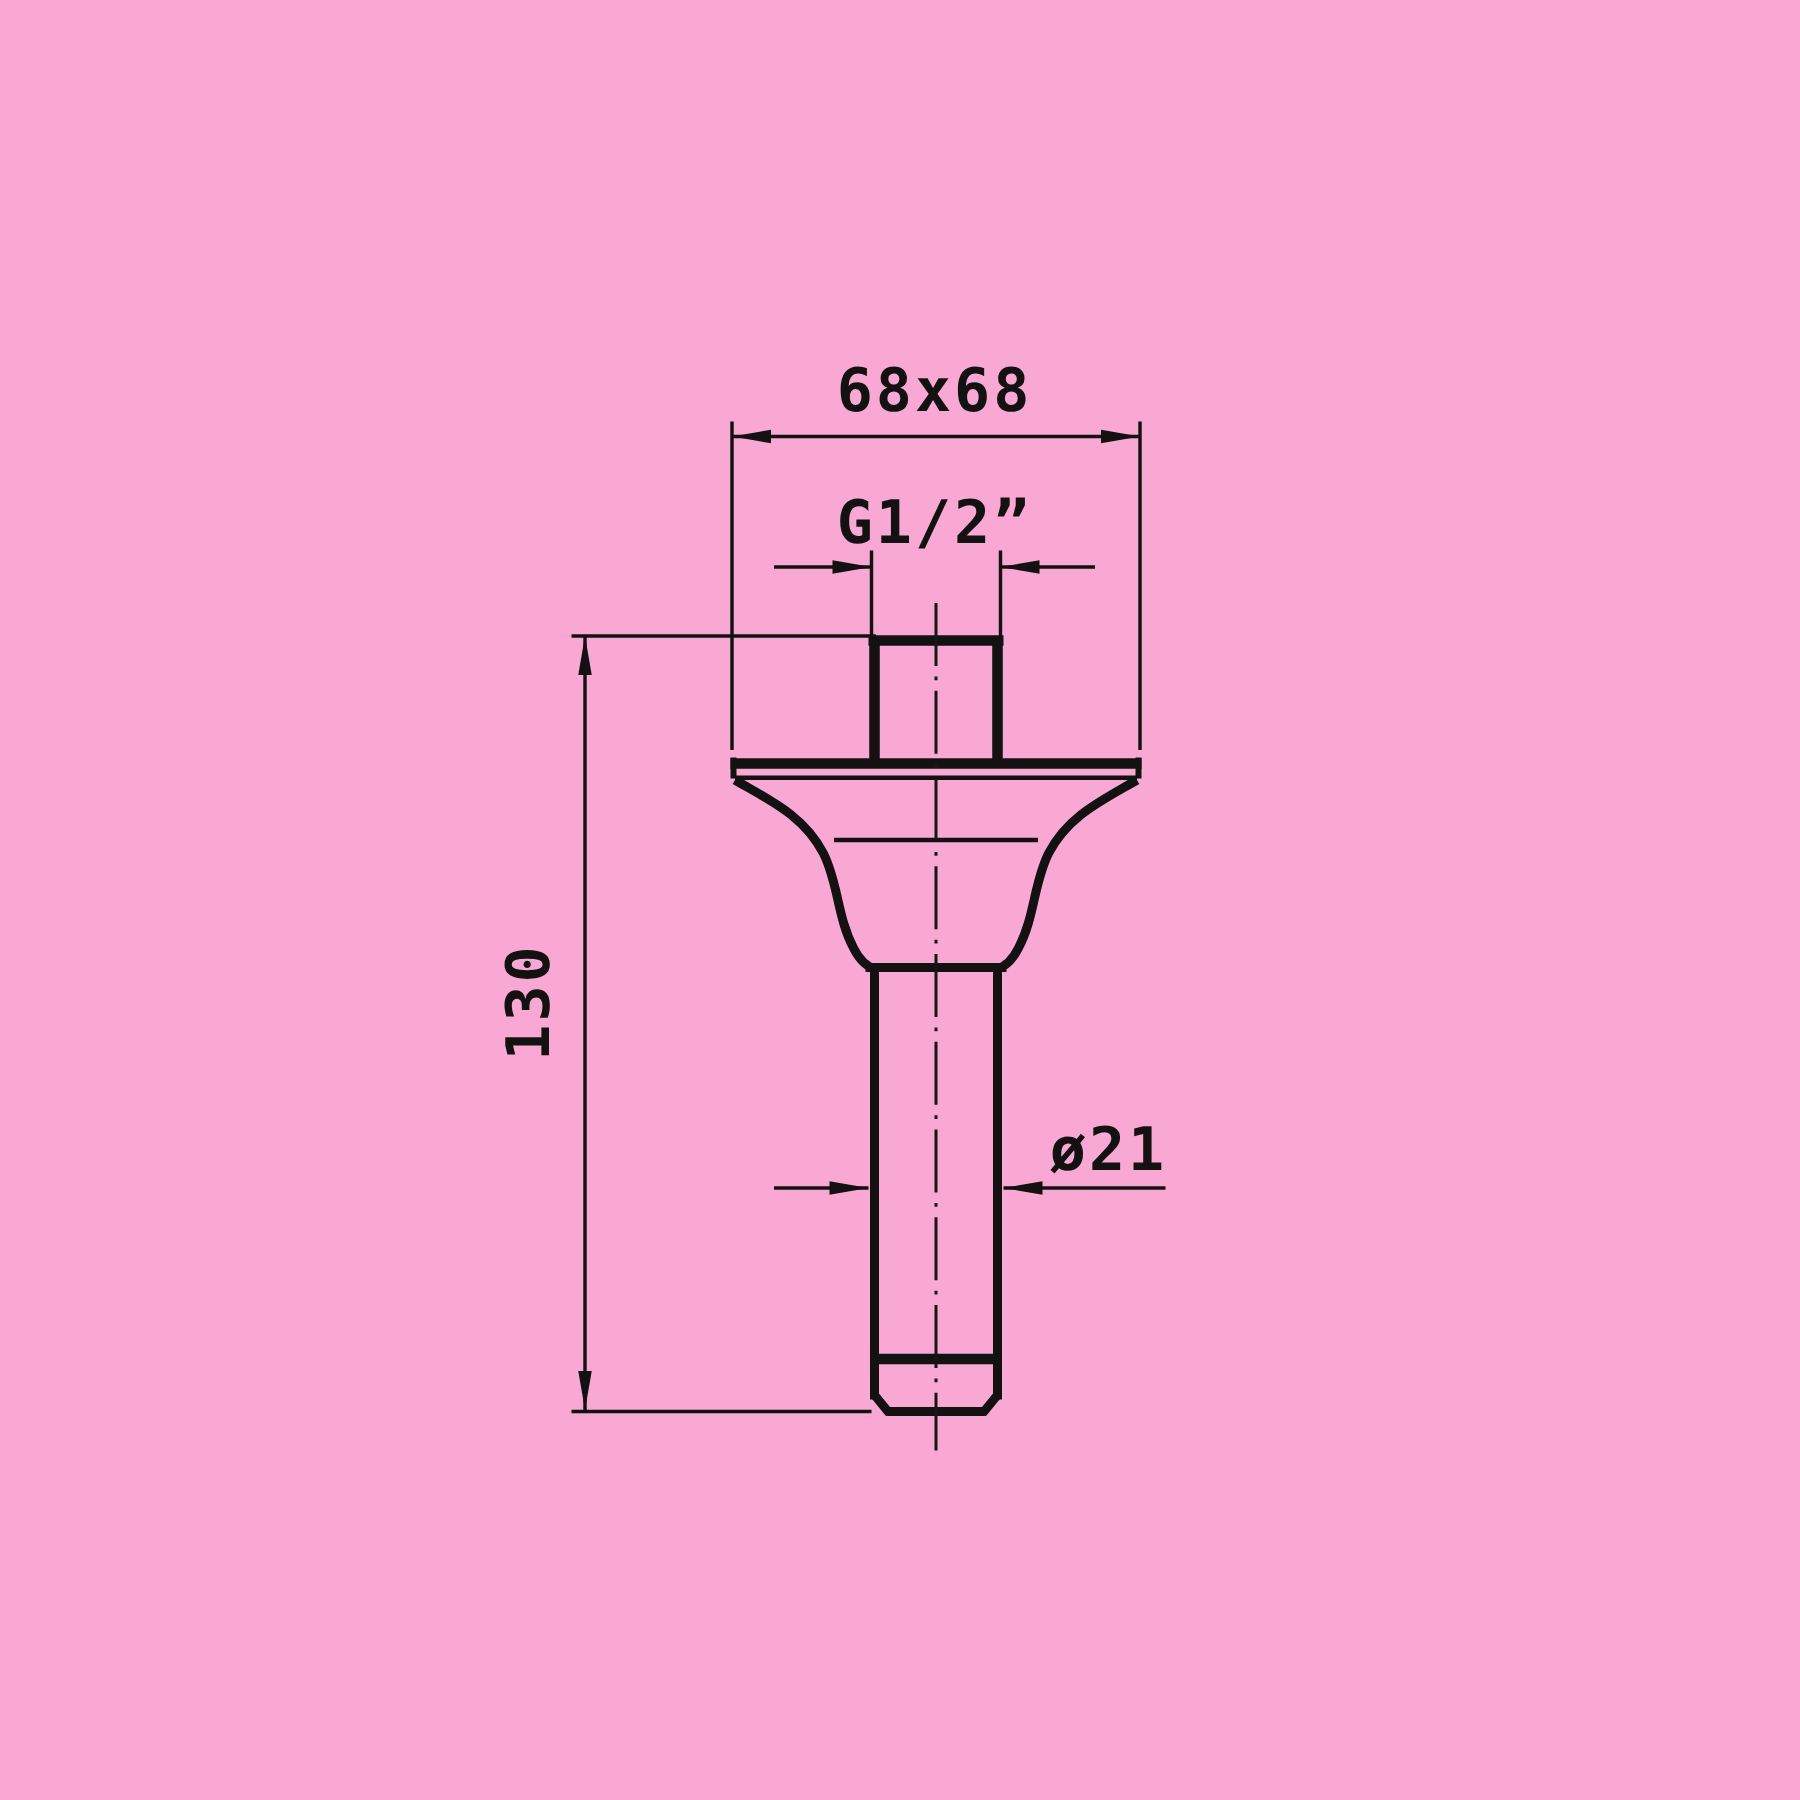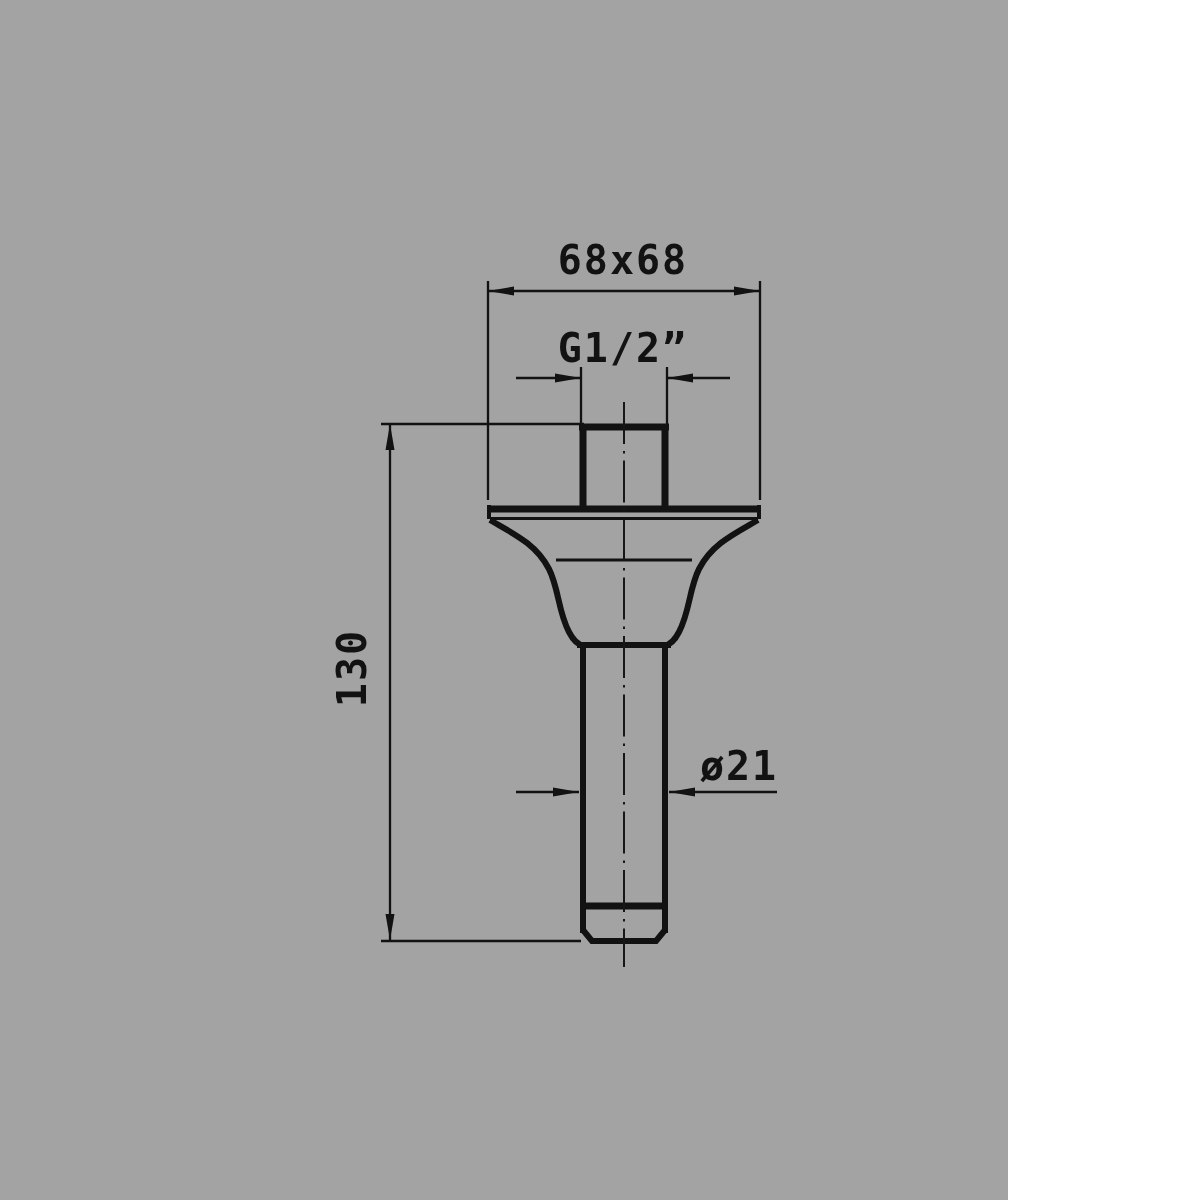--- a/index.html
+++ b/index.html
@@ -6,23 +6,23 @@
     margin: 0;
     padding: 0;
     width: 1200px;
     height: 1200px;
     background: #ffffff;
     overflow: hidden;
     font-family: "DejaVu Sans Mono", monospace;
   }
   .canvas-wrap {
     position: relative;
-    width: 1008px;
+    width: 1200px;
     height: 1200px;
-    background: #a3a3a3;
+    background: #f9a8d4;
   }
   svg.drawing-svg {
     position: absolute;
     left: 0;
     top: 0;
     width: 1200px;
     height: 1200px;
     display: block;
   }
   

